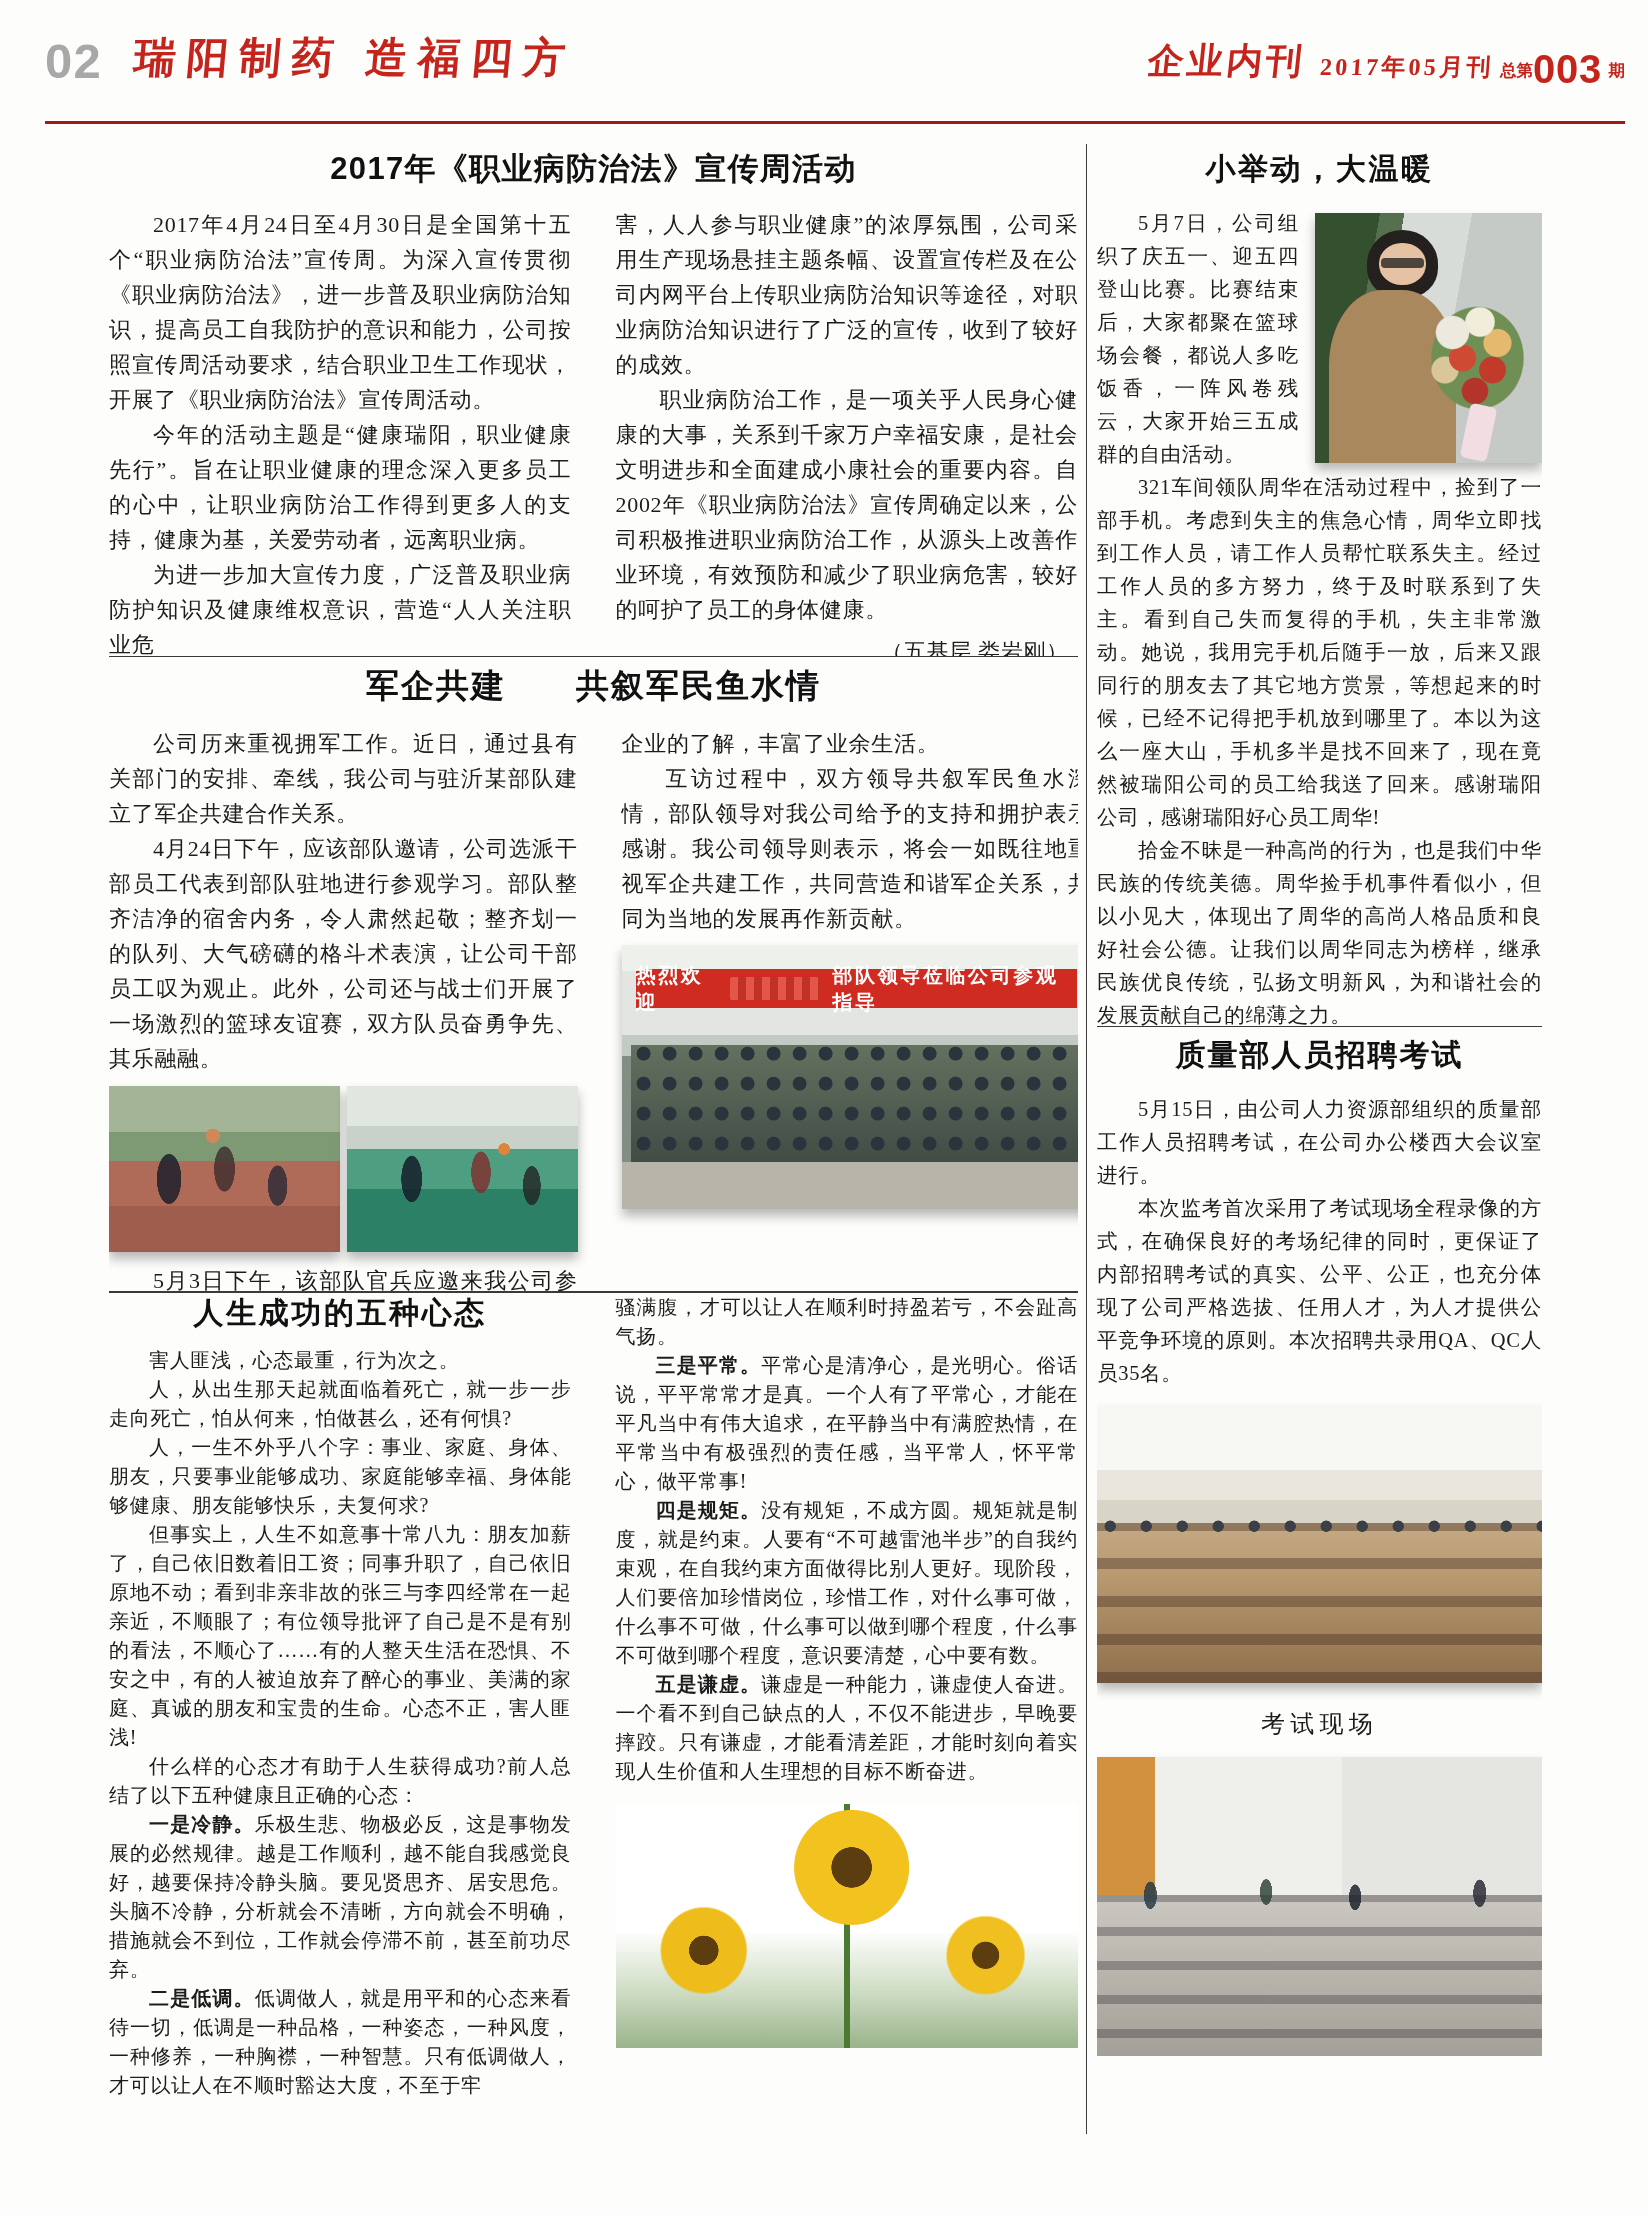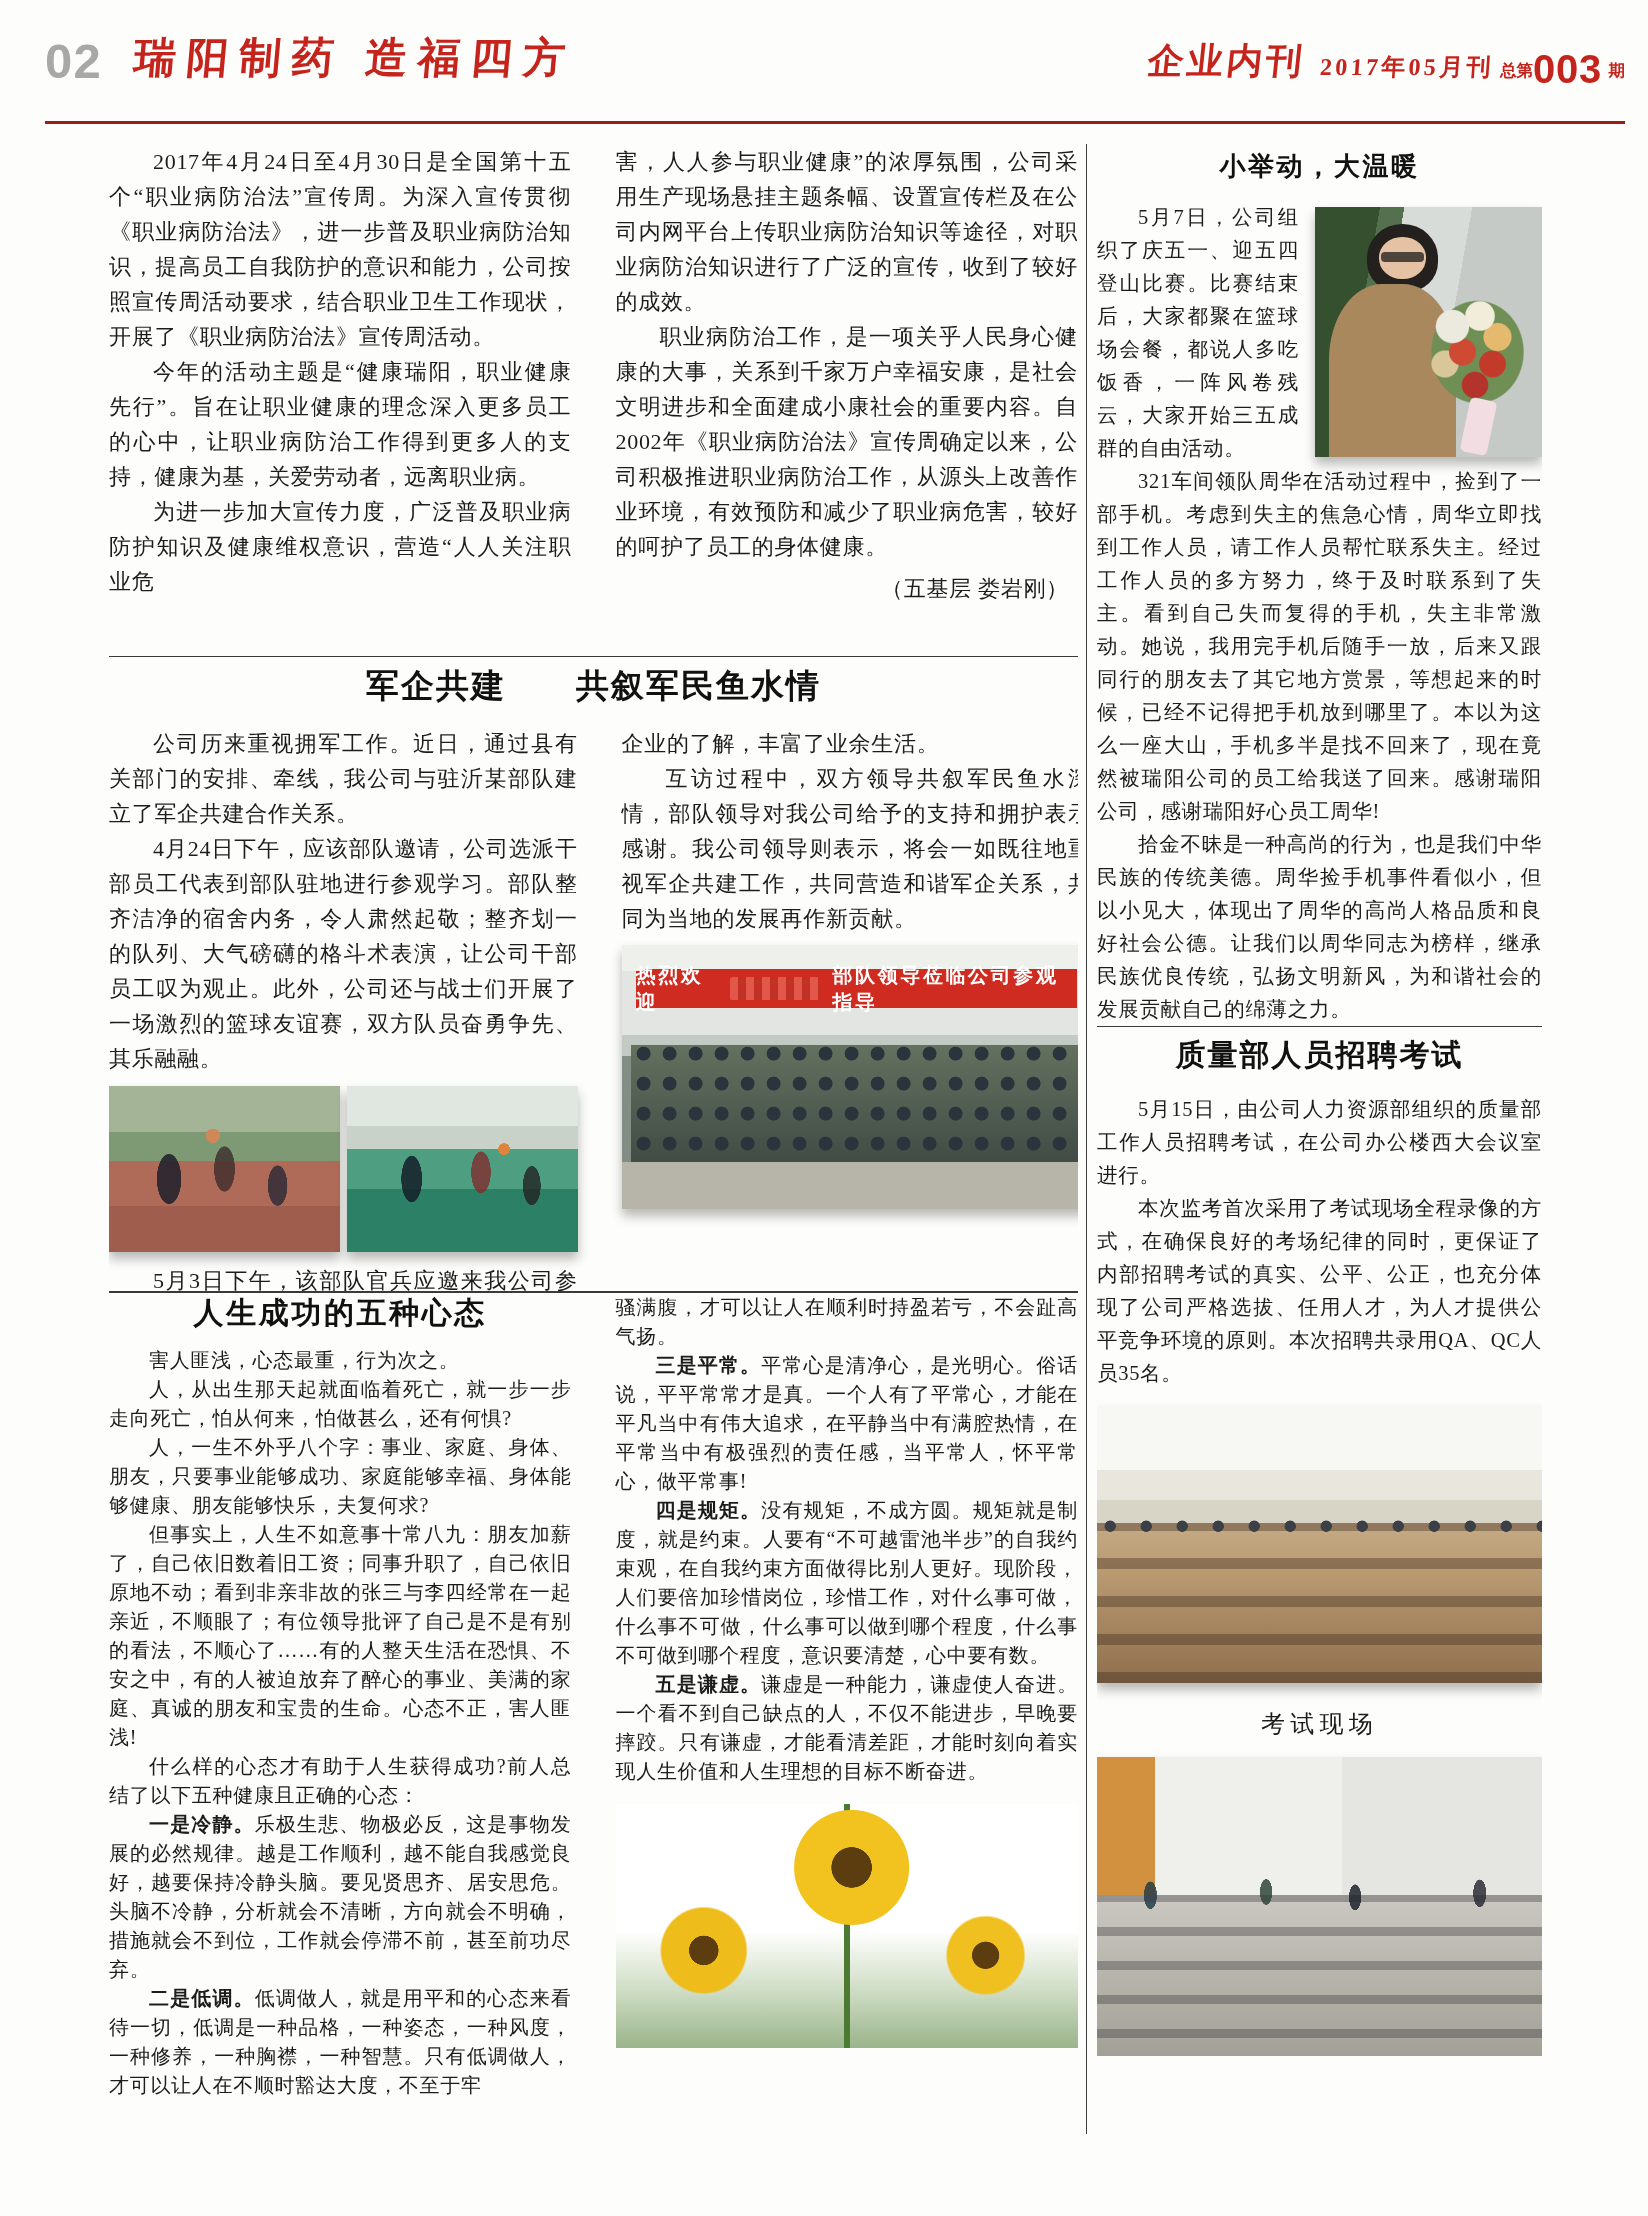--- a/index.html
+++ b/index.html
@@ -23,21 +23,21 @@
   .left-sec{position:absolute;left:109px;top:144px;width:969px;}
   .vdiv{position:absolute;left:1086px;top:144px;width:1.3px;height:1990px;background:#3c3c3c;}
   .right-col{position:absolute;left:1097px;top:144px;width:445px;}
   .hrule{height:1.3px;background:#3a3a3a;border:none;margin:0;}
 
   h2.t{font-family:"Liberation Sans","DejaVu Sans",sans-serif;font-weight:bold;text-align:center;
        margin:0 0 17px 0;color:#111;}
   .a1 h2.t{font-size:31px;letter-spacing:1.3px;padding-top:4px;}
   .a2 h2.t{font-size:33px;letter-spacing:2px;padding-top:6.6px;}
   .a3 h2.t{font-size:30px;letter-spacing:2.6px;margin-bottom:12px;}
-  .aw h2.t{font-size:26px;letter-spacing:2.6px;padding-top:5.3px;}
+  .aw h2.t{font-size:30px;letter-spacing:2.6px;padding-top:5.3px;}
   .aq h2.t{font-size:30px;letter-spacing:2px;padding-top:8px;}
 
   .cols{display:flex;gap:44px;}
   .col{width:469px;}
 
   p{margin:0;text-indent:2em;text-align:justify;}
   p.cont{text-indent:0;}
   .a1 p,.a2 p{font-size:22px;line-height:35px;letter-spacing:0.7px;}
   .a3 p{font-size:20px;line-height:29px;letter-spacing:0.7px;}
   .aw p,.aq p{font-size:20.5px;line-height:33px;letter-spacing:0.7px;}
@@ -140,20 +140,21 @@
       <span class="issue-no">003</span>
       <span class="issue-suf">期</span>
     </span>
   </div>
   <div class="hrule-top"></div>
   <div class="edge-tab"></div>
 
   <section class="left-sec">
 
     <article class="a1">
+      <h2 class="t">2017年《职业病防治法》宣传周活动</h2>
       <div class="cols">
         <div class="col">
           <p>2017年4月24日至4月30日是全国第十五个“职业病防治法”宣传周。为深入宣传贯彻《职业病防治法》，进一步普及职业病防治知识，提高员工自我防护的意识和能力，公司按照宣传周活动要求，结合职业卫生工作现状，开展了《职业病防治法》宣传周活动。</p>
           <p>今年的活动主题是“健康瑞阳，职业健康先行”。旨在让职业健康的理念深入更多员工的心中，让职业病防治工作得到更多人的支持，健康为基，关爱劳动者，远离职业病。</p>
           <p>为进一步加大宣传力度，广泛普及职业病防护知识及健康维权意识，营造“人人关注职业危</p>
         </div>
         <div class="col">
           <p class="cont">害，人人参与职业健康”的浓厚氛围，公司采用生产现场悬挂主题条幅、设置宣传栏及在公司内网平台上传职业病防治知识等途径，对职业病防治知识进行了广泛的宣传，收到了较好的成效。</p>
           <p>职业病防治工作，是一项关乎人民身心健康的大事，关系到千家万户幸福安康，是社会文明进步和全面建成小康社会的重要内容。自2002年《职业病防治法》宣传周确定以来，公司积极推进职业病防治工作，从源头上改善作业环境，有效预防和减少了职业病危害，较好的呵护了员工的身体健康。</p>
           <p class="byline">（五基层 娄岩刚）</p>

